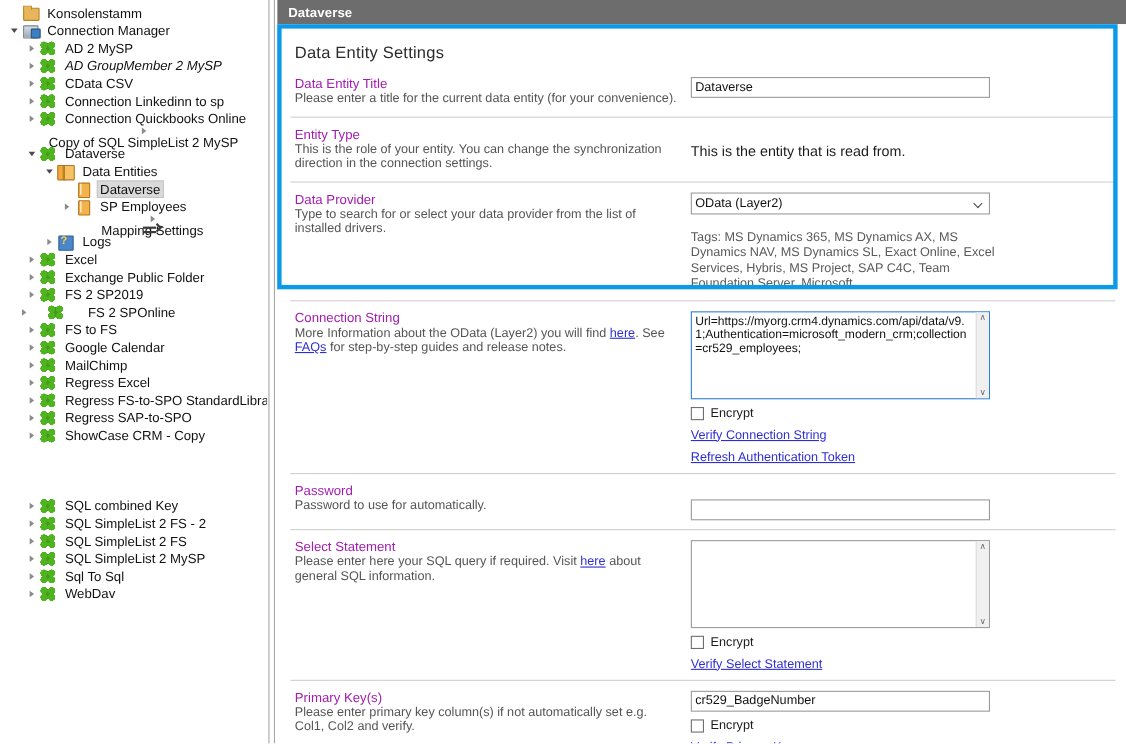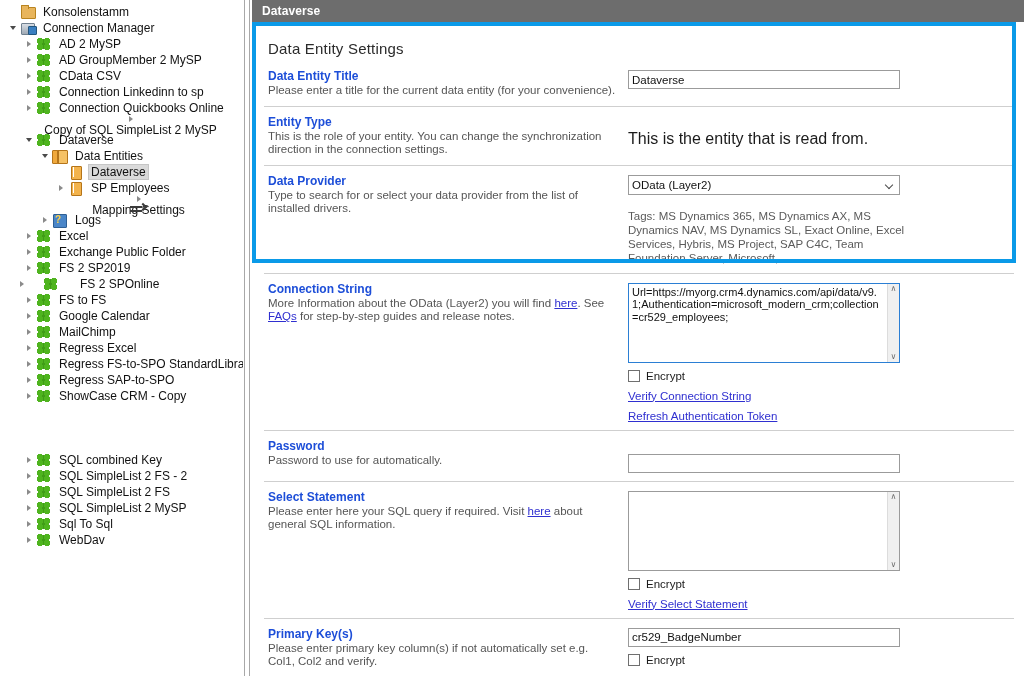--- a/index.html
+++ b/index.html
@@ -261,23 +261,23 @@
   .row-left {
     width: 360px;
     flex: 0 0 360px;
     padding-right: 12px;
   }
   .row-right {
     flex: 1 1 auto;
     padding-top: 1px;
   }
   .lab {
-    font-weight: bold;
+    font-weight: normal;
     font-size: 12px;
-    color: #1d4ed8;
+    color: #a21caf;
     margin-bottom: 1px;
   }
   .desc {
     font-size: 11.5px;
     color: #555555;
     line-height: 13.5px;
   }
   .desc a, .lnk {
     color: #2f2fd0;
     text-decoration: underline;
@@ -353,21 +353,21 @@
 
   .tags {
     margin-top: 14px;
     font-size: 11.5px;
     color: #5a5a5a;
     line-height: 14px;
     width: 290px;
   }
 
   .static-val {
-    font-size: 16px;
+    font-size: 13px;
     color: #1b1b1b;
     padding-top: 2px;
   }
 
   .chk-line {
     display: flex;
     align-items: center;
     margin-top: 7px;
     font-size: 11.5px;
     color: #1b1b1b;
@@ -414,21 +414,21 @@
           <span class="ticon ic-connmgr"></span>
           <span class="lbl">Connection Manager</span>
         </div>
         <div class="tree-node" style="padding-left: 22px;">
           <span class="twisty">
             <i class="chev-r"></i>
           </span>
           <span class="ticon ic-conn"></span>
           <span class="lbl">AD 2 MySP</span>
         </div>
-        <div class="tree-node" style="padding-left: 22px;">
+        <div class="tree-node" style="padding-left: 22px; font-style: italic;">
           <span class="twisty">
             <i class="chev-r"></i>
           </span>
           <span class="ticon ic-conn"></span>
           <span class="lbl">AD GroupMember 2 MySP</span>
         </div>
         <div class="tree-node" style="padding-left: 22px;">
           <span class="twisty">
             <i class="chev-r"></i>
           </span>

